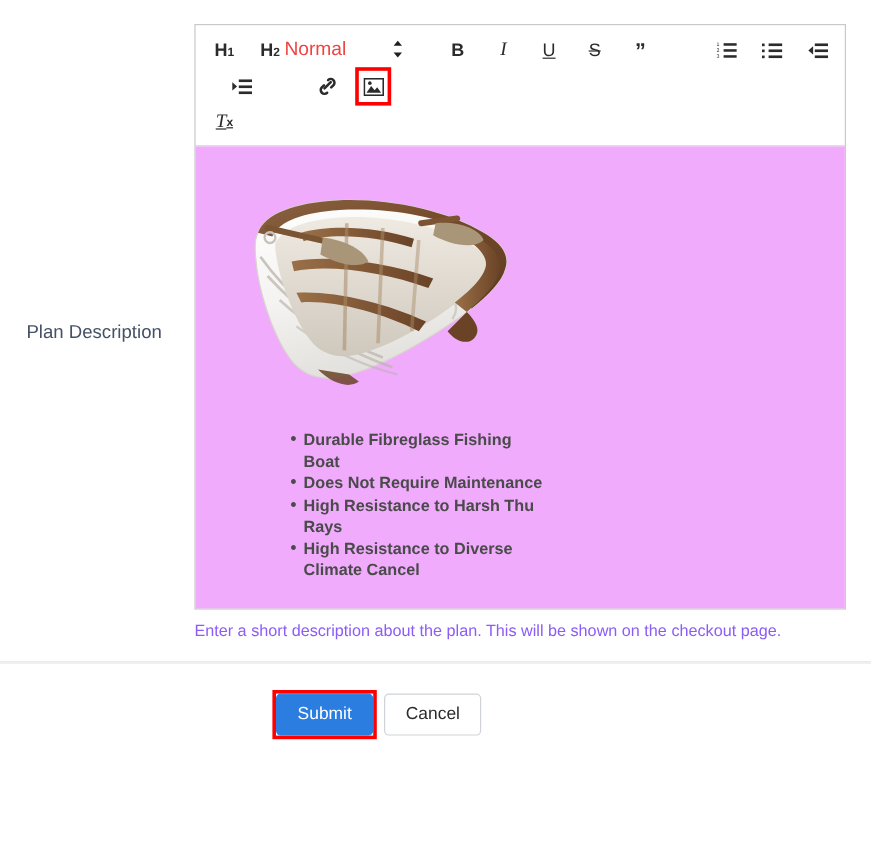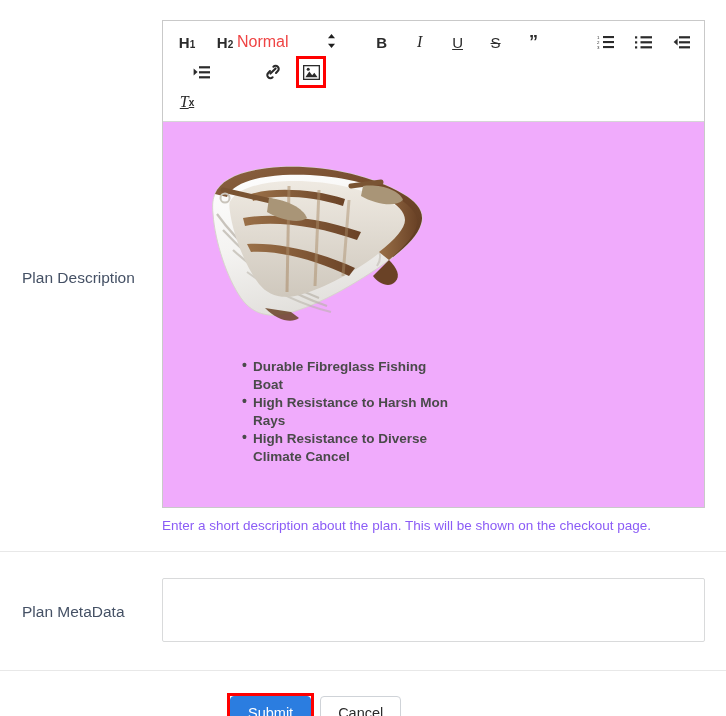--- a/index.html
+++ b/index.html
@@ -374,40 +374,35 @@
               <path d="M160 44 C178 42 196 48 200 58 C192 66 172 62 158 54 Z" fill="#a99577"></path>
 
               <circle cx="22" cy="56" r="4.5" fill="none" stroke="#c9c4bb" stroke-width="2"></circle>
 
               <path d="M62 166 C74 178 88 182 96 176 L88 170 Z" fill="#6a4226" opacity="0.85"></path>
             </svg>
           </div>
 
           <ul class="bullets">
             <li>Durable Fibreglass Fishing Boat</li>
-            <li>High Resistance to Harsh Mon Rays</li>
+            <li>Does Not Require Maintenance</li>
+            <li>High Resistance to Harsh Thu Rays</li>
             <li>High Resistance to Diverse Climate Cancel</li>
           </ul>
 
         </div>
       </div>
 
       <div class="help-text">Enter a short description about the plan. This will be shown on the checkout page.</div>
     </div>
   </div>
 
   <div style="height:16px;"></div>
   <div class="divider"></div>
 
-  <div class="form-row row-meta">
-    <div class="field-label">Plan MetaData</div>
-    <div class="field-area">
-      <textarea class="meta-input" placeholder="" style=""></textarea>
-    </div>
-  </div>
 
   <div class="divider"></div>
 
   <div class="actions">
     <span class="btn-submit-wrap">
       <button class="btn btn-primary">Submit</button>
     </span>
     <button class="btn btn-secondary">Cancel</button>
   </div>
 

